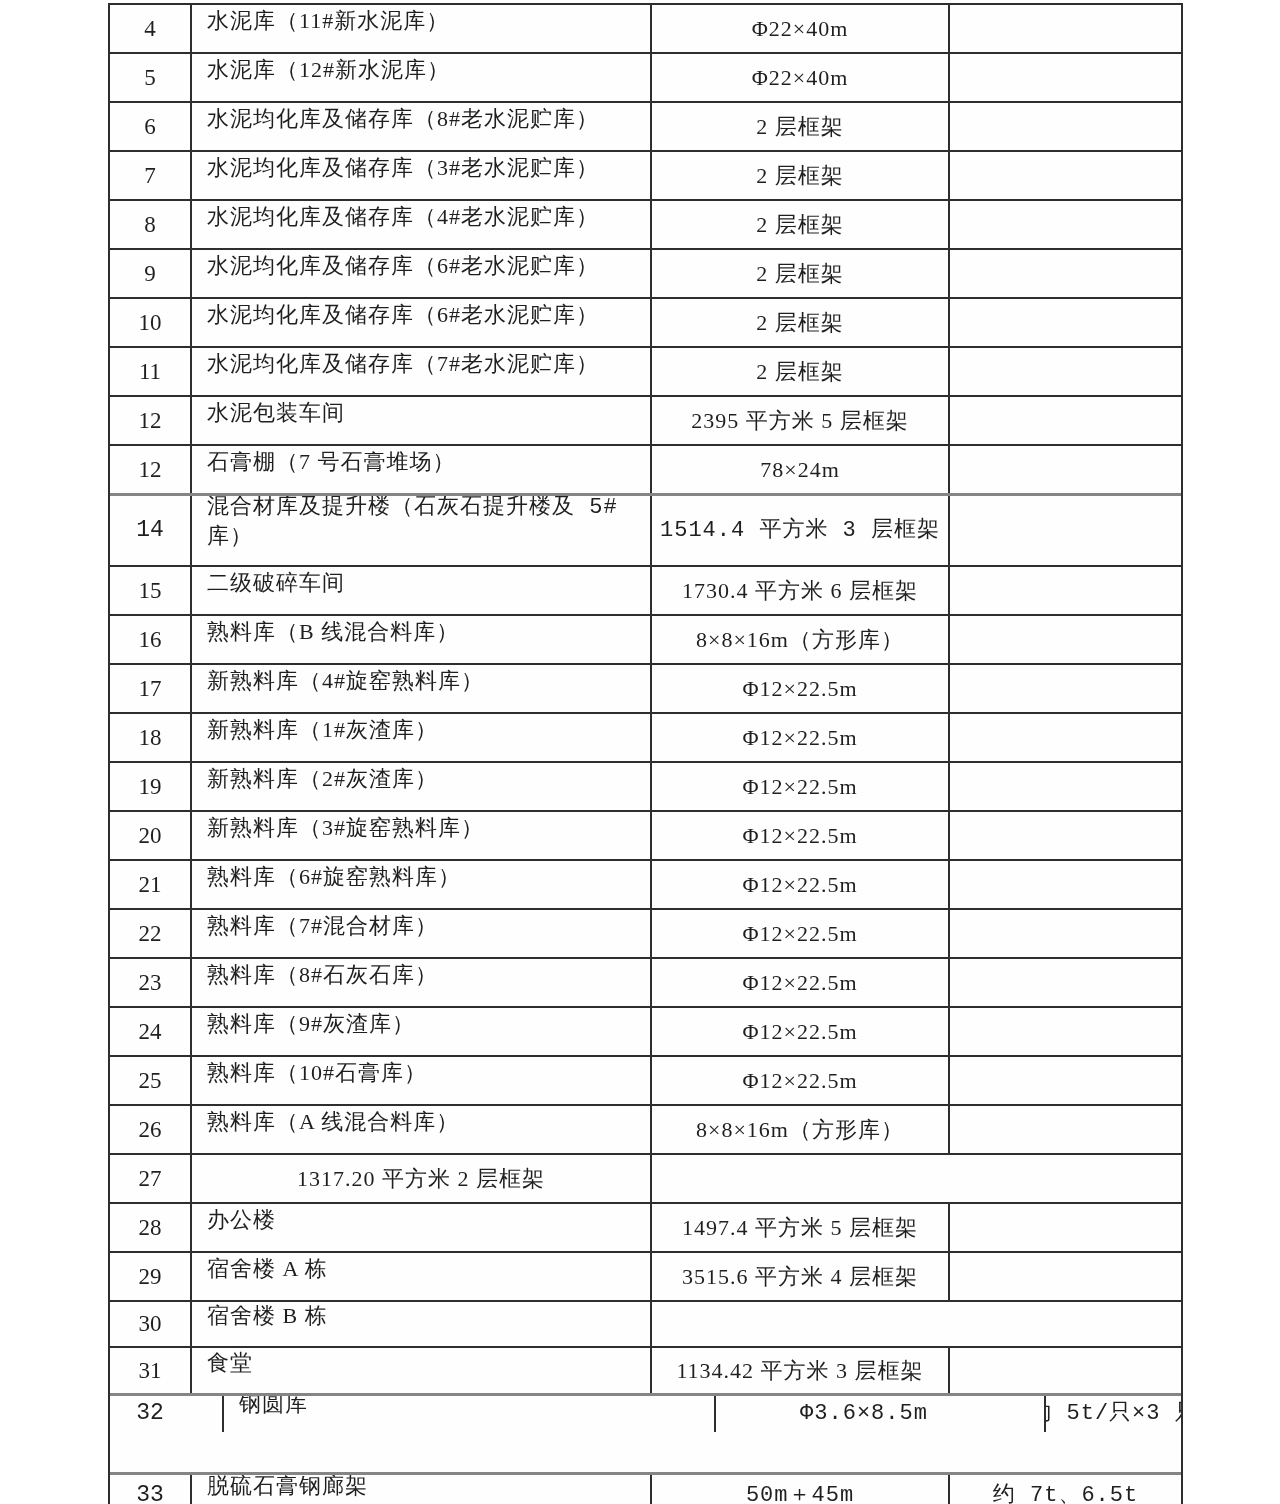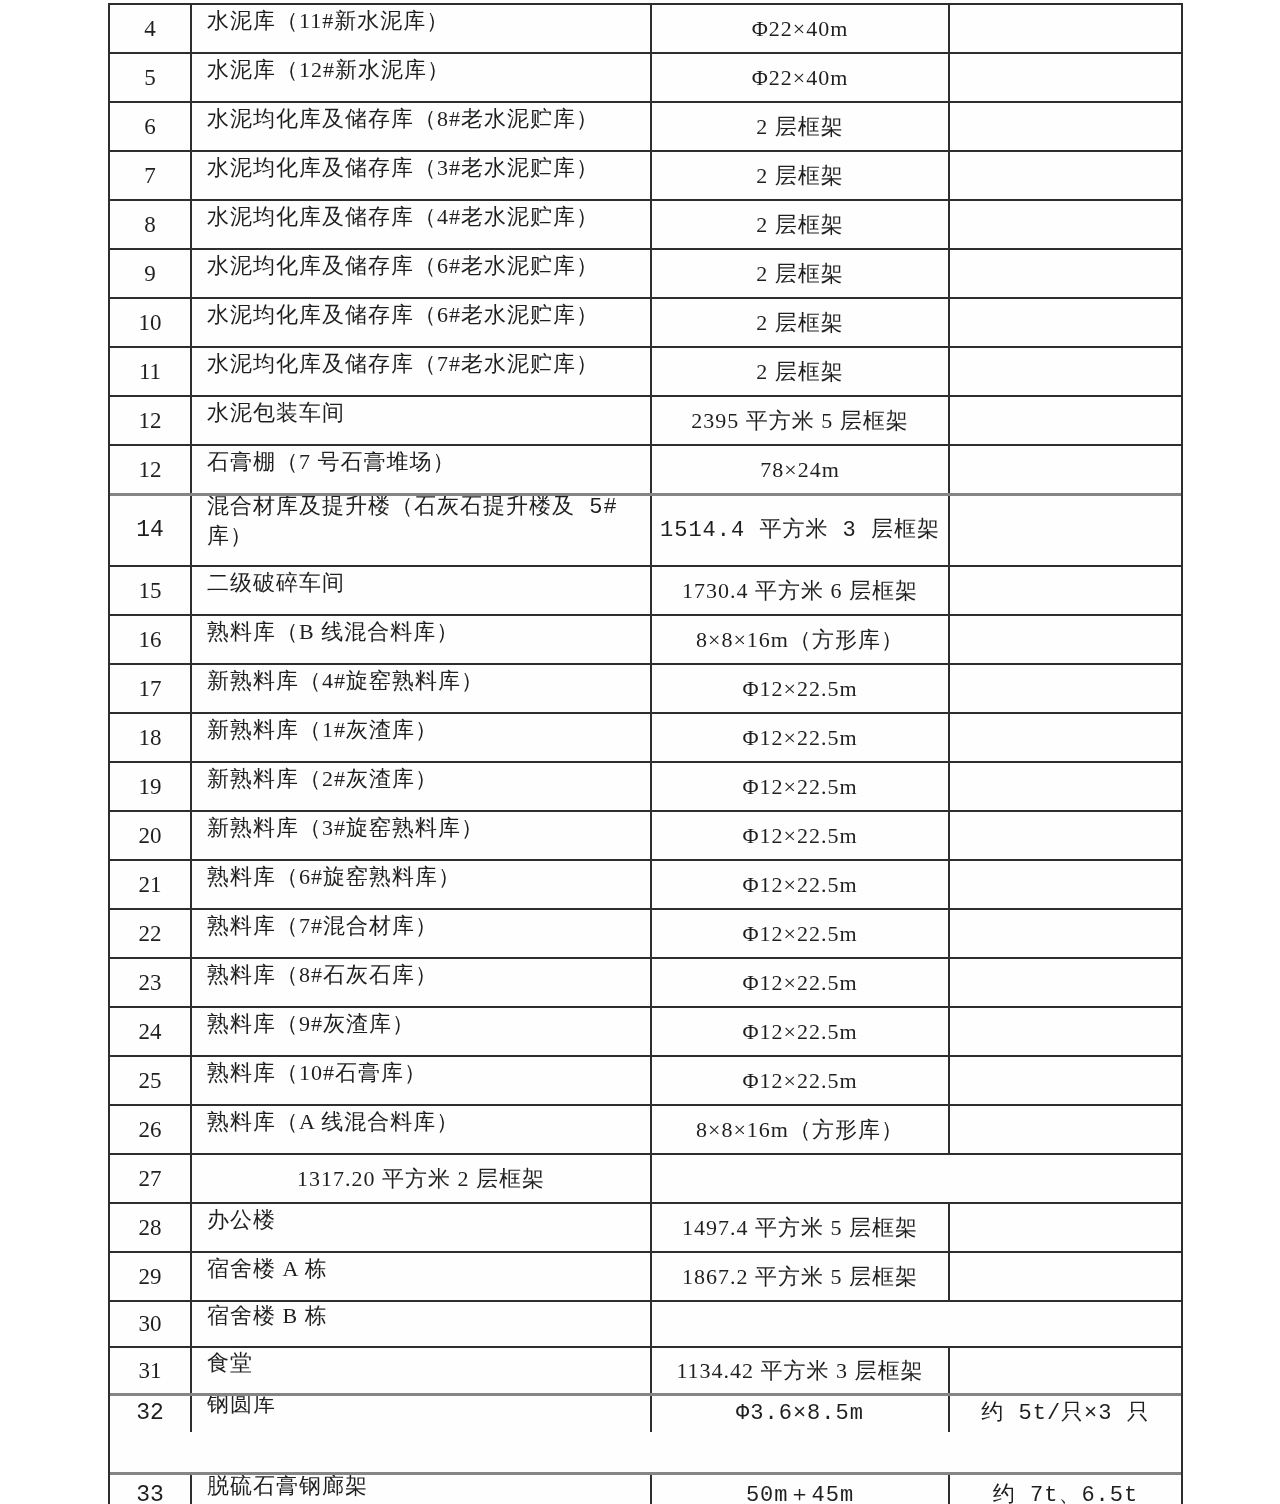--- a/index.html
+++ b/index.html
@@ -30,21 +30,21 @@
     grid-template-columns: 80px 460px 298px auto;
     border-top: 2px solid #2e2e2e;
     height: 47px;
   }
   .row:first-child { border-top: none; }
   
   .row:nth-child(11) { height: 69px; }
   
   .row:nth-child(27) { height: 44px; }
   .row:nth-child(28) { height: 45px; }
-  .row:nth-child(29) { height: 36px; }
+  .row:nth-child(29) { height: 36px; gap: 32px; }
   .row:nth-child(30) { height: 42px; margin-top: 40px; }
   .row:nth-child(31) { height: 40px; }
   
   .row:nth-child(11),
   .row:nth-child(29),
   .row:nth-child(30) { border-top: 3px solid #858585; font-family: Liberation Mono, monospace; }
 
   .cell {
     box-sizing: border-box;
     display: flex;
@@ -215,21 +215,21 @@
       </div>
       <div class="row">
         <div class="cell cell-no">28</div>
         <div class="cell cell-name">办公楼</div>
         <div class="cell cell-spec">1497.4 平方米 5 层框架</div>
         <div class="cell cell-note"></div>
       </div>
       <div class="row">
         <div class="cell cell-no">29</div>
         <div class="cell cell-name">宿舍楼 A 栋</div>
-        <div class="cell cell-spec">1867.2 平方米 5 层框架</div>
+        <div class="cell cell-spec">3515.6 平方米 4 层框架</div>
         <div class="cell cell-note"></div>
       </div>
       <div class="row">
         <div class="cell cell-no">30</div>
         <div class="cell cell-name">宿舍楼 B 栋</div>
         <div class="cell cell-note"></div>
       </div>
       <div class="row">
         <div class="cell cell-no">31</div>
         <div class="cell cell-name">食堂</div>

